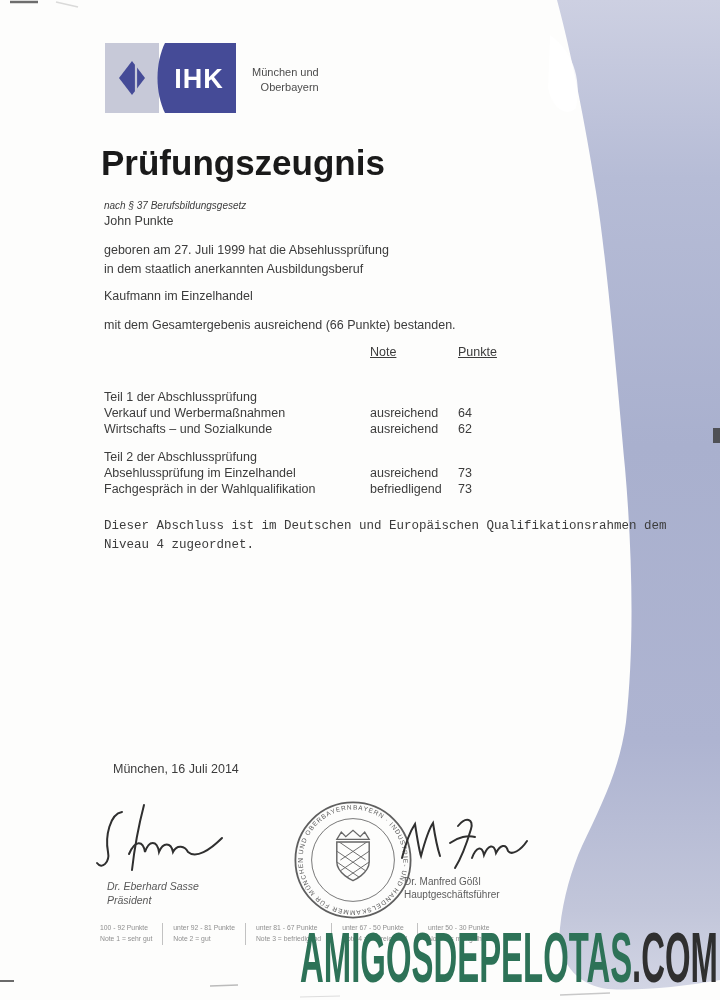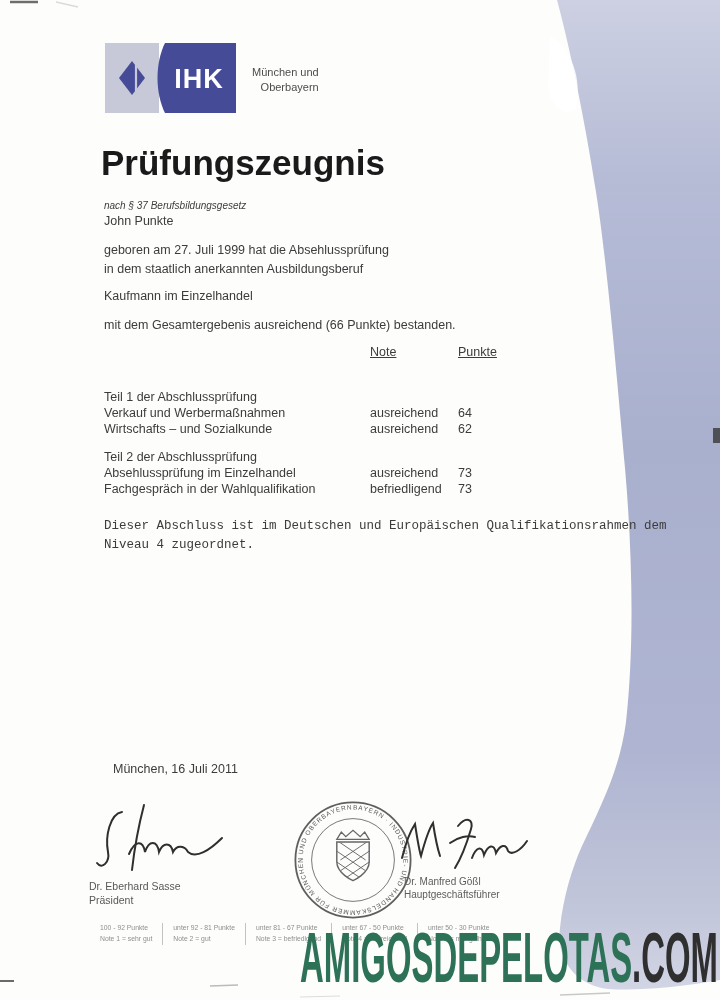--- a/index.html
+++ b/index.html
@@ -28,21 +28,21 @@
   .results{position:absolute;left:104px;top:389px;width:470px;font-size:12.5px;line-height:16px;}
   .sec2{margin-top:12px;}
   .rrow{position:relative;height:16px;}
   .rnote{position:absolute;left:266px;top:0;}
   .rpts{position:absolute;left:354px;top:0;}
 
   .qual{position:absolute;left:104px;top:517px;font-size:12.5px;line-height:19px;font-family:Liberation Mono, monospace;}
   .place-date{position:absolute;left:113px;top:762px;font-size:12.5px;}
 
   .sig-left-svg{position:absolute;left:90px;top:802px;}
-  .sig-left-cap{position:absolute;left:89px;top:879px;font-size:10.5px;line-height:14px;color:#585858;}
+  .sig-left-cap{position:absolute;left:107px;top:879px;font-size:10.5px;line-height:14px;color:#585858;font-style:italic;}
   .seal-svg{position:absolute;left:290px;top:797px;}
   .sig-right-svg{position:absolute;left:394px;top:810px;}
   .sig-right-cap{position:absolute;left:404px;top:875px;font-size:10px;line-height:13px;color:#5c5c5c;}
 
   .grading{position:absolute;left:100px;top:923px;display:flex;align-items:flex-start;
            font-size:6.8px;line-height:1.6;color:#8f8f8f;white-space:nowrap;}
   .gk{padding:0 10px;}
   .gk:first-child{padding-left:0;}
   .gk + .gk{border-left:1px solid #c2c2c2;}
 </style>
@@ -132,21 +132,21 @@
           <span class="rpts">73</span>
         </div>
       </div>
     </div>
 
     <div class="qual">
       <div>Dieser Abschluss ist im Deutschen und Europäischen Qualifikationsrahmen dem</div>
       <div>Niveau 4 zugeordnet.</div>
     </div>
 
-    <div class="place-date">München, 16 Juli 2011</div>
+    <div class="place-date">München, 16 Juli 2014</div>
 
     <svg class="sig-left-svg" width="140" height="80" viewBox="0 0 140 80">
       <g fill="none" stroke="#2f2f2f" stroke-width="2" stroke-linecap="round">
         <path d="M32,10 C20,12 15,34 18,50 C20,60 12,68 7,61"></path>
         <path d="M54,3 C48,26 44,50 42,68"></path>
         <path d="M39,52 C45,38 53,38 55,50 C59,38 67,38 69,50 C73,40 81,40 83,50 C87,42 95,44 98,50 C106,57 120,48 132,36"></path>
       </g>
     </svg>
     <div class="sig-left-cap">
       <div>Dr. Eberhard Sasse</div>

